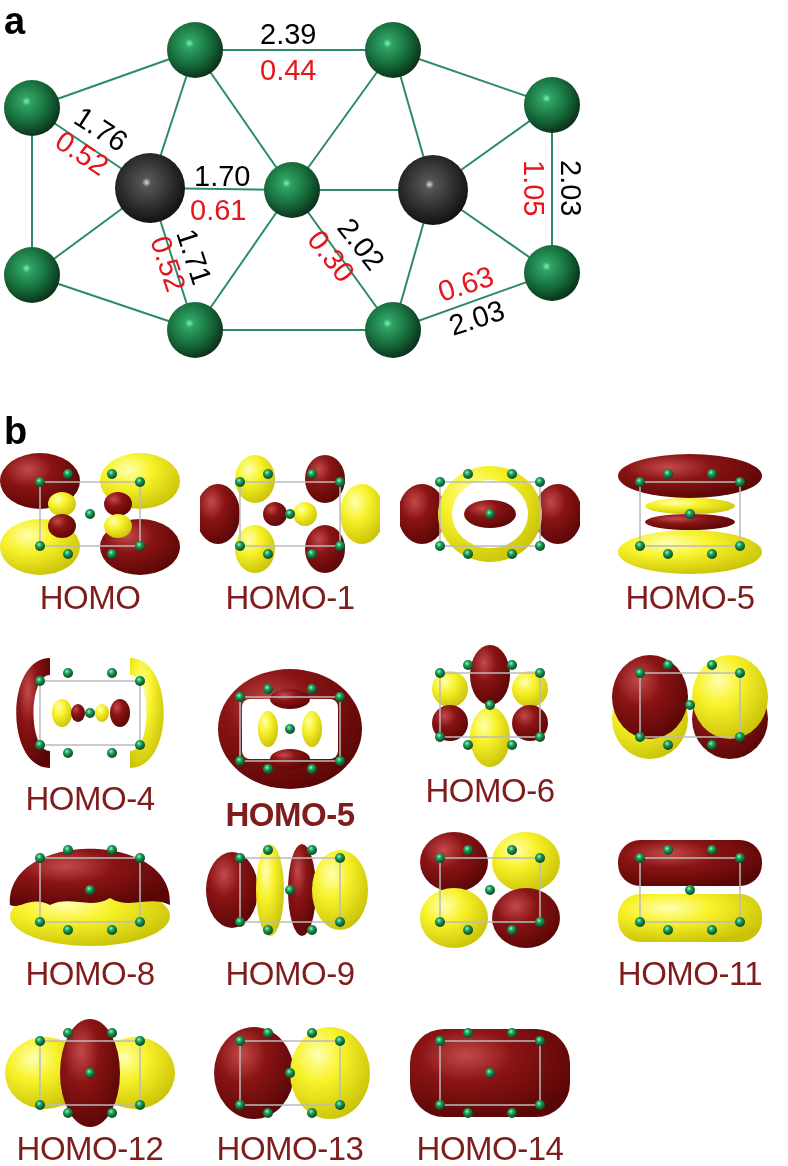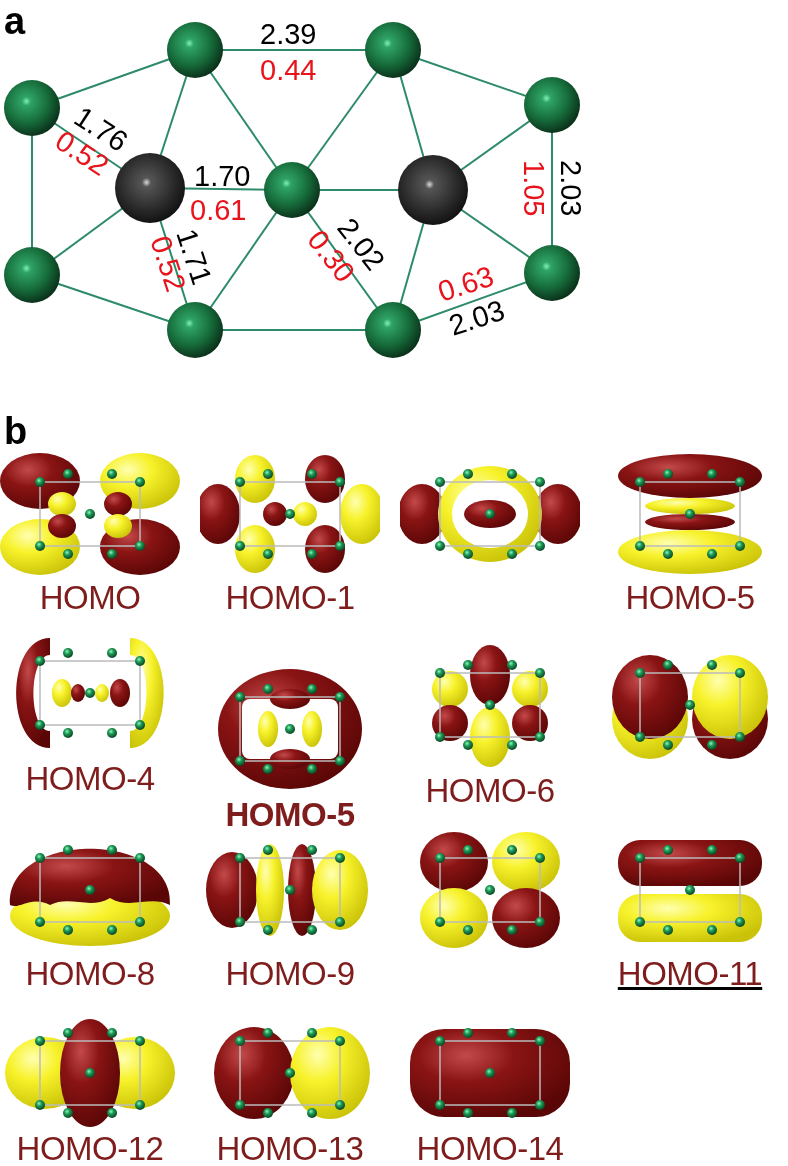--- a/index.html
+++ b/index.html
@@ -175,21 +175,21 @@
   <svg width="180" height="125" viewBox="-90 -62 180 125">
     <ellipse cx="0" cy="-38" rx="72" ry="22" fill="url(#red)"></ellipse>
     <ellipse cx="0" cy="38" rx="72" ry="22" fill="url(#yel)"></ellipse>
     <ellipse cx="0" cy="-8" rx="45" ry="8" fill="url(#yel)"></ellipse>
     <ellipse cx="0" cy="8" rx="45" ry="8" fill="url(#red)"></ellipse>
     <use href="#skel"></use>
   </svg>
   <span class="orb-label">HOMO-5</span>
 </div>
 
-<div class="orb" style="left:0;top:628px;">
+<div class="orb" style="left:0;top:648px;">
   <svg width="180" height="130" viewBox="-90 -65 180 130">
     <path d="M-40,-55 C-85,-55 -85,55 -40,55 L-40,38 C-62,38 -62,-38 -40,-38 Z" fill="url(#red)"></path>
     <path d="M40,-55 C85,-55 85,55 40,55 L40,38 C62,38 62,-38 40,-38 Z" fill="url(#yel)"></path>
     <ellipse cx="-28" cy="0" rx="10" ry="14" fill="url(#yel)"></ellipse>
     <ellipse cx="-12" cy="0" rx="7" ry="9" fill="url(#red)"></ellipse>
     <ellipse cx="12" cy="0" rx="7" ry="9" fill="url(#yel)"></ellipse>
     <ellipse cx="30" cy="0" rx="10" ry="14" fill="url(#red)"></ellipse>
     <use href="#skel"></use>
   </svg>
   <span class="orb-label">HOMO-4</span>
@@ -248,21 +248,21 @@
 </div>
 <div class="orb" style="left:400px;top:828px;">
   <svg width="180" height="125" viewBox="-90 -62 180 125">
     <ellipse cx="-36" cy="-28" rx="34" ry="30" fill="url(#red)"></ellipse>
     <ellipse cx="36" cy="-28" rx="34" ry="30" fill="url(#yel)"></ellipse>
     <ellipse cx="-36" cy="28" rx="34" ry="30" fill="url(#yel)"></ellipse>
     <ellipse cx="36" cy="28" rx="34" ry="30" fill="url(#red)"></ellipse>
     <use href="#skel"></use>
   </svg>
 </div>
-<div class="orb" style="left:600px;top:828px;text-decoration:underline;">
+<div class="orb" style="left:600px;top:828px;">
   <svg width="180" height="125" viewBox="-90 -62 180 125">
     <rect x="-72" y="-50" width="144" height="46" rx="22" fill="url(#red)"></rect>
     <rect x="-72" y="4" width="144" height="48" rx="22" fill="url(#yel)"></rect>
     <use href="#skel"></use>
   </svg>
   <span class="orb-label">HOMO-11</span>
 </div>
 
 <div class="orb" style="left:0;top:1018px;">
   <svg width="180" height="110" viewBox="-90 -55 180 110">

